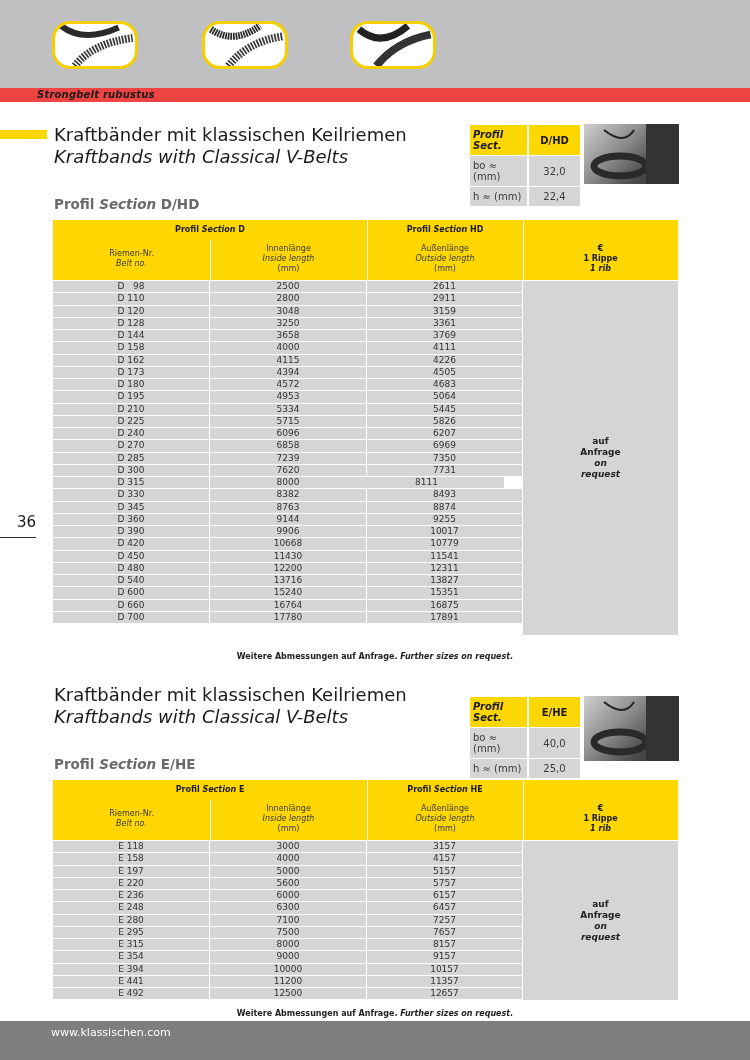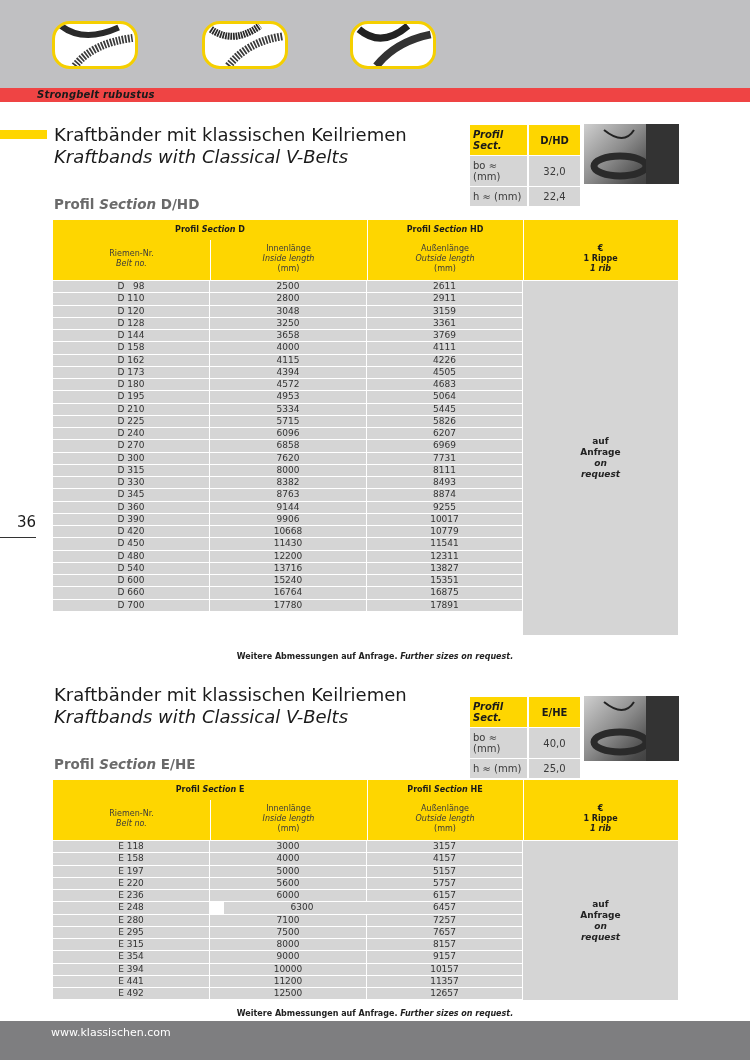--- a/index.html
+++ b/index.html
@@ -208,28 +208,33 @@
         <div class="c" style="left: 0px; width: 156px; white-space: pre;">D 240</div>
         <div class="c" style="left: 157px; width: 156px;">6096</div>
         <div class="c" style="left: 314px; width: 155px;">6207</div>
       </div>
       <div class="row">
         <div class="c" style="left: 0px; width: 156px; white-space: pre;">D 270</div>
         <div class="c" style="left: 157px; width: 156px;">6858</div>
         <div class="c" style="left: 314px; width: 155px;">6969</div>
       </div>
       <div class="row">
+        <div class="c" style="left: 0px; width: 156px; white-space: pre;">D 285</div>
+        <div class="c" style="left: 157px; width: 156px;">7239</div>
+        <div class="c" style="left: 314px; width: 155px;">7350</div>
+      </div>
+      <div class="row">
         <div class="c" style="left: 0px; width: 156px; white-space: pre;">D 300</div>
         <div class="c" style="left: 157px; width: 156px;">7620</div>
         <div class="c" style="left: 314px; width: 155px;">7731</div>
       </div>
       <div class="row">
         <div class="c" style="left: 0px; width: 156px; white-space: pre;">D 315</div>
         <div class="c" style="left: 157px; width: 156px;">8000</div>
-        <div class="c" style="left: 314px; width: 155px;">8111</div>
+        <div class="c" style="left: 296px; width: 155px;">8111</div>
       </div>
       <div class="row">
         <div class="c" style="left: 0px; width: 156px; white-space: pre;">D 330</div>
         <div class="c" style="left: 157px; width: 156px;">8382</div>
         <div class="c" style="left: 314px; width: 155px;">8493</div>
       </div>
       <div class="row">
         <div class="c" style="left: 0px; width: 156px; white-space: pre;">D 345</div>
         <div class="c" style="left: 157px; width: 156px;">8763</div>
         <div class="c" style="left: 314px; width: 155px;">8874</div>
@@ -377,21 +382,21 @@
         <div class="c" style="left: 157px; width: 156px;">5600</div>
         <div class="c" style="left: 314px; width: 155px;">5757</div>
       </div>
       <div class="row">
         <div class="c" style="left: 0px; width: 156px; white-space: pre;">E 236</div>
         <div class="c" style="left: 157px; width: 156px;">6000</div>
         <div class="c" style="left: 314px; width: 155px;">6157</div>
       </div>
       <div class="row">
         <div class="c" style="left: 0px; width: 156px; white-space: pre;">E 248</div>
-        <div class="c" style="left: 171px; width: 156px;">6300</div>
+        <div class="c" style="left: 157px; width: 156px;">6300</div>
         <div class="c" style="left: 314px; width: 155px;">6457</div>
       </div>
       <div class="row">
         <div class="c" style="left: 0px; width: 156px; white-space: pre;">E 280</div>
         <div class="c" style="left: 157px; width: 156px;">7100</div>
         <div class="c" style="left: 314px; width: 155px;">7257</div>
       </div>
       <div class="row">
         <div class="c" style="left: 0px; width: 156px; white-space: pre;">E 295</div>
         <div class="c" style="left: 157px; width: 156px;">7500</div>

